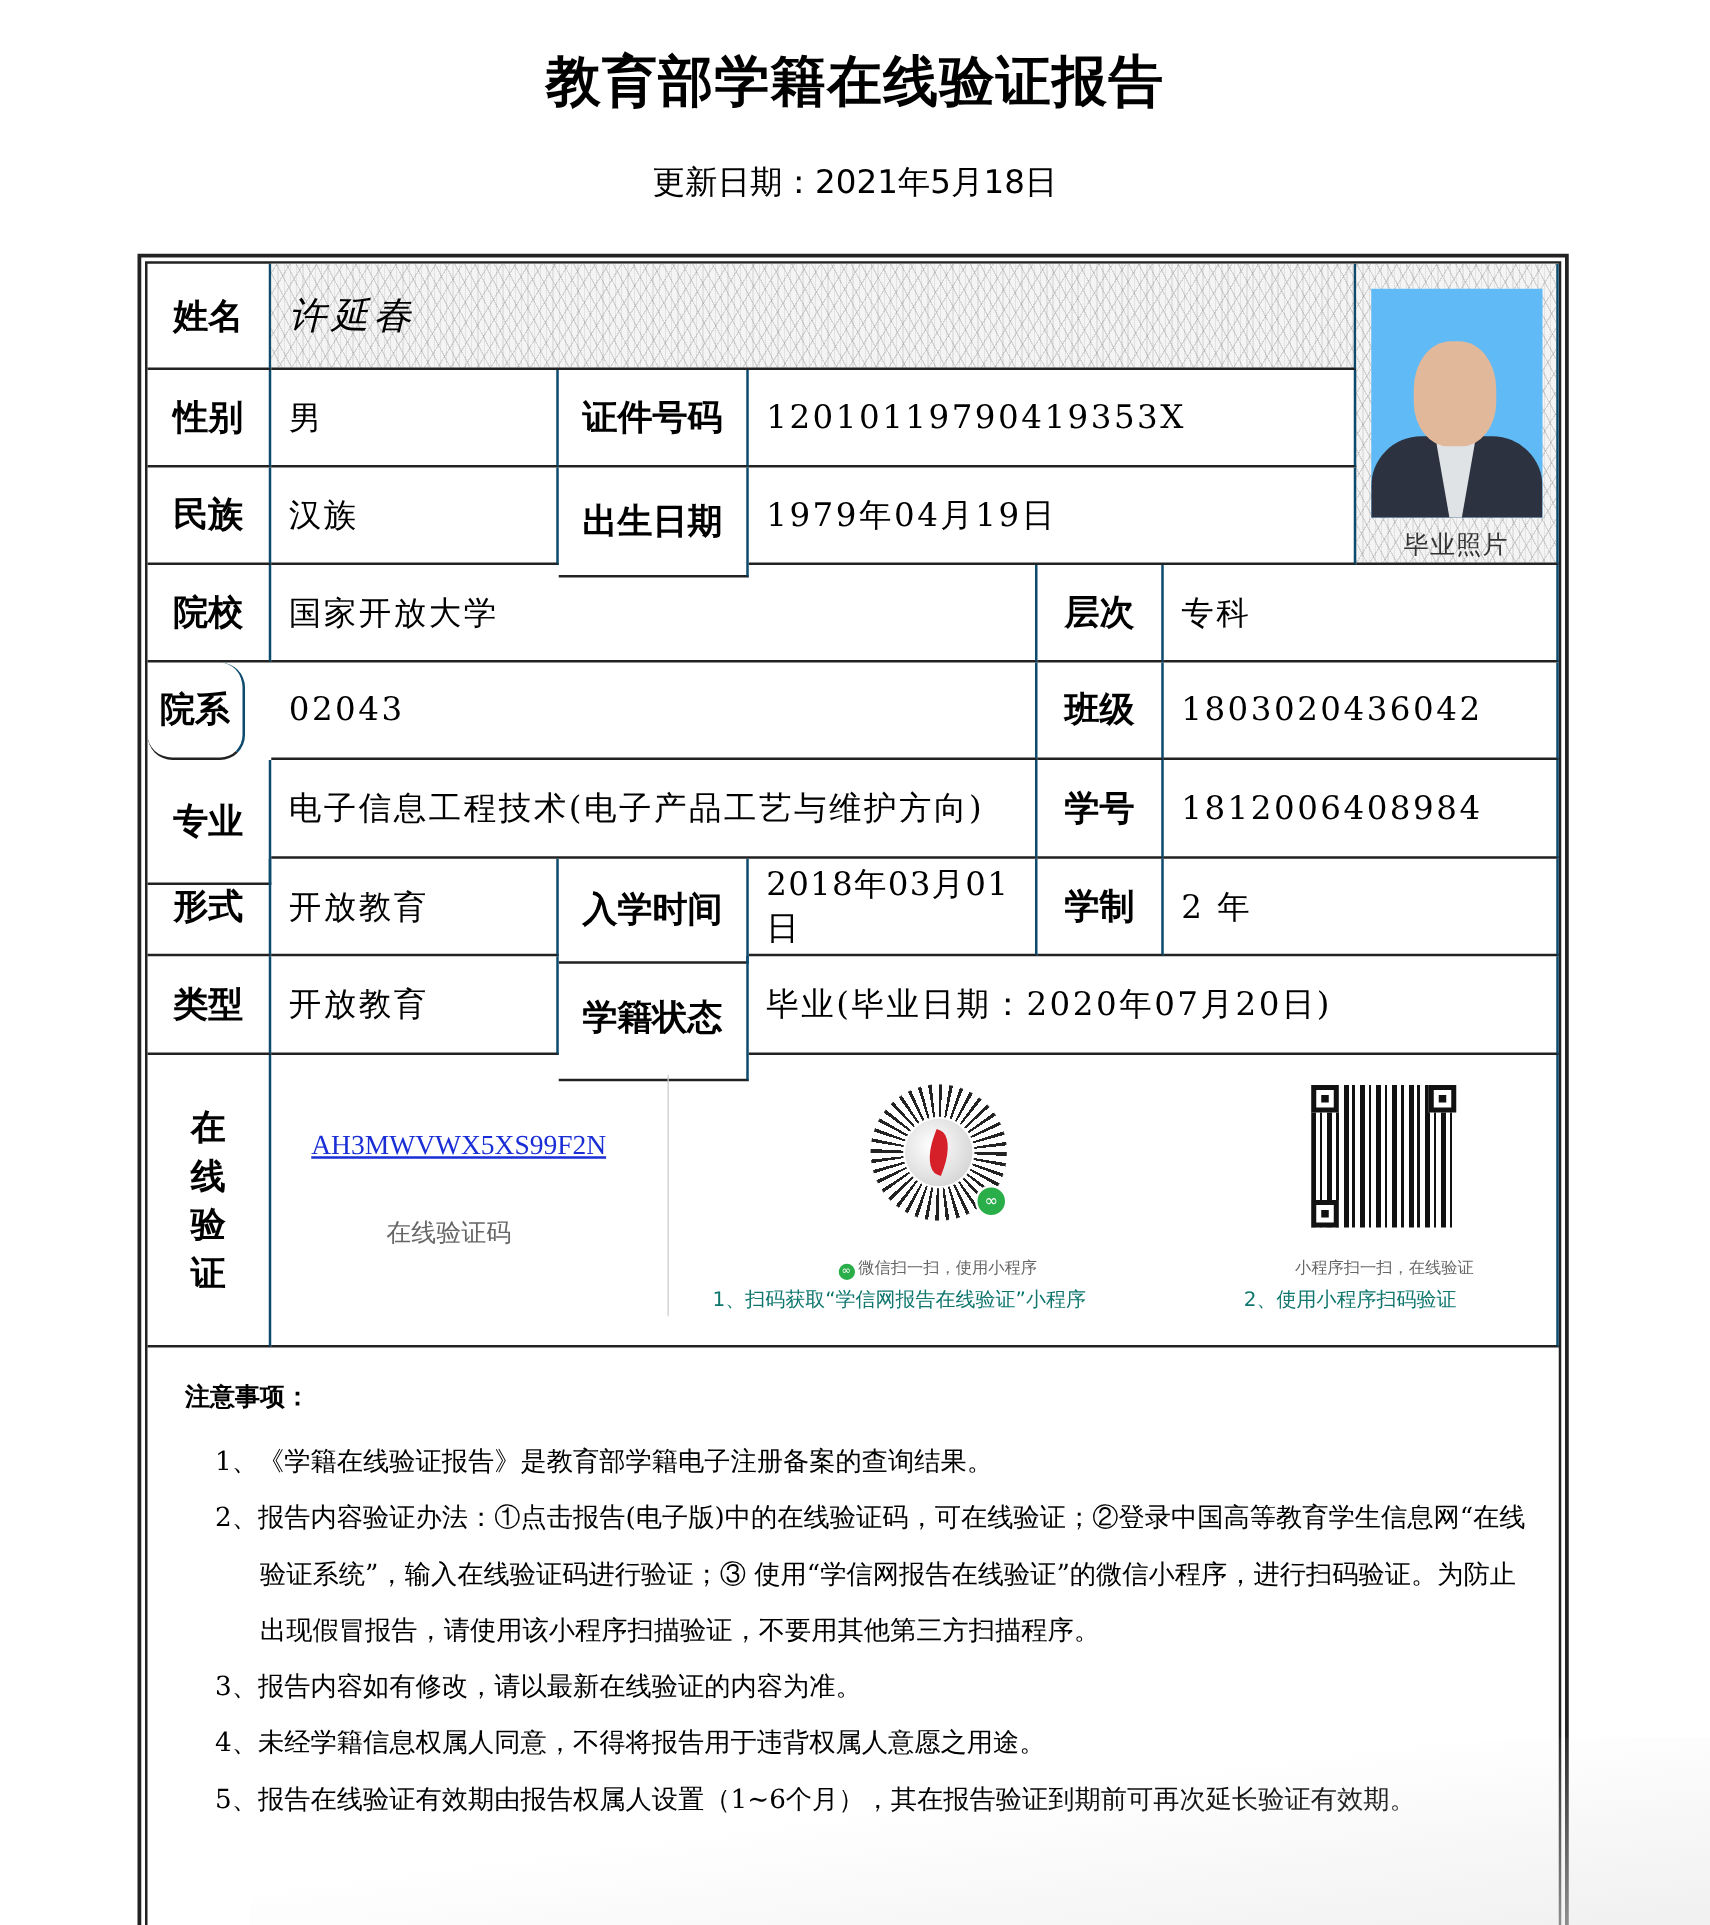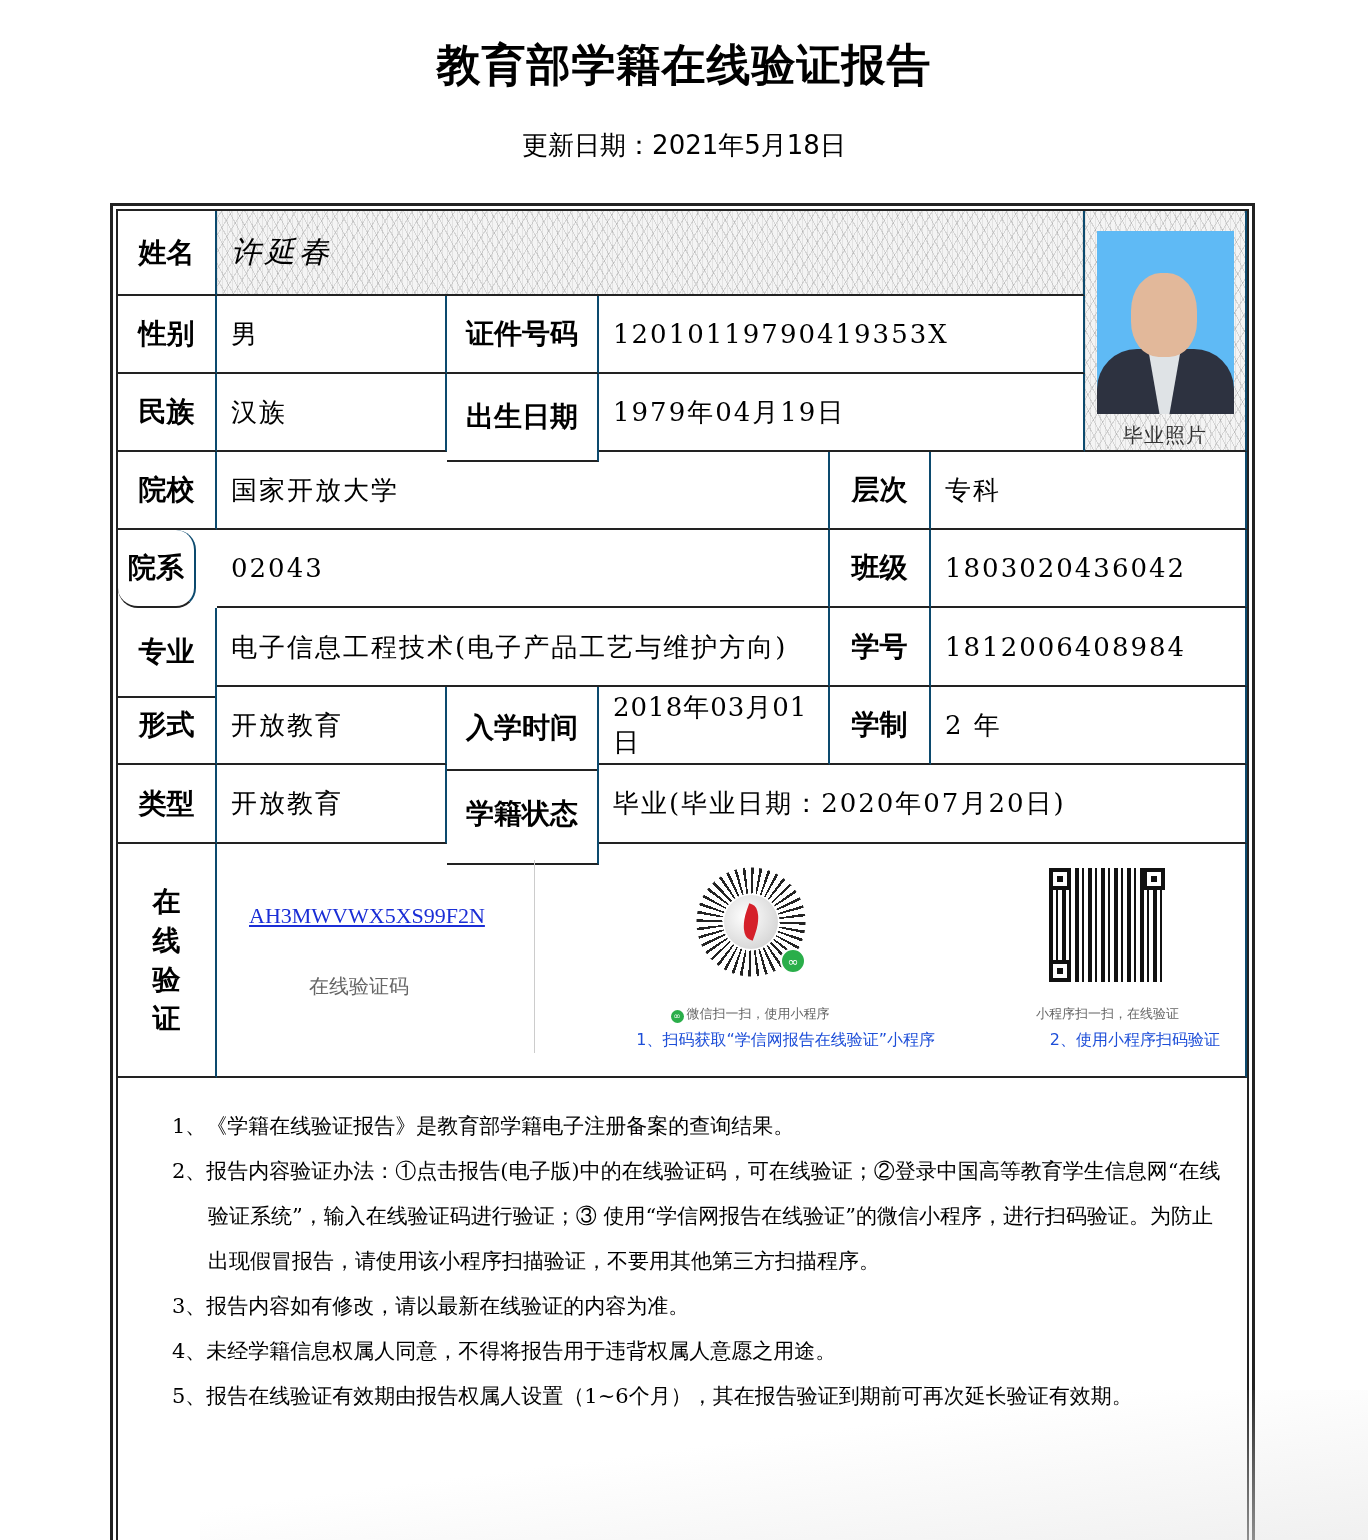--- a/index.html
+++ b/index.html
@@ -96,21 +96,21 @@
     background:
       repeating-linear-gradient(90deg, #111 0 4px, transparent 4px 7px, #111 7px 9px, transparent 9px 13px),
       repeating-linear-gradient(0deg, #fff 0 3px, transparent 3px 6px);
     background-blend-mode: normal;
   }
   .qr .finder {
     position: absolute; width: 22px; height: 22px; border: 4px solid #111; background: #fff; box-sizing: border-box;
   }
   .qr .finder::after { content: ""; position: absolute; left: 4px; top: 4px; width: 6px; height: 6px; background: #111; }
   .qr-cap-small { position: absolute; font-size: 13px; color: #666; text-align: center; }
-  .qr-cap-big { position: absolute; font-size: 16px; color: #1d4ed8; text-align: right; }
+  .qr-cap-big { position: absolute; font-size: 16px; color: #0f766e; text-align: left; }
   .wx-small {
     display: inline-block; width: 13px; height: 13px; border-radius: 50%; background: #2aae4a; color: #fff;
     font-size: 9px; line-height: 13px; text-align: center; vertical-align: -1px; margin-right: 3px;
   }
   .notes { position: absolute; left: 148px; top: 1104px; width: 1080px; font-family: "DejaVu Serif", serif; }
   .notes-title { font-size: 20px; font-weight: bold; margin-bottom: 16px; }
   .note { font-size: 21px; line-height: 45px; padding-left: 60px; text-indent: -36px; margin-left: 0; }
   .fade {
     position: absolute; left: 200px; top: 1390px; width: 1168px; height: 150px;
     background: linear-gradient(to bottom right, rgba(255,255,255,0) 40%, rgba(230,230,230,0.6));
@@ -153,21 +153,21 @@
 <div class="cell label" style="left:118px;top:452px;width:99px;height:78px;">院校</div>
 <div class="cell value" style="left:217px;top:452px;width:613px;height:78px;">国家开放大学</div>
 <div class="cell label" style="left:830px;top:452px;width:101px;height:78px;">层次</div>
 <div class="cell value" style="left:931px;top:452px;width:316px;height:78px;">专科</div>
 
 <div class="cell label" style="left:118px;top:530px;width:78px;height:78px;border-radius:20px;">院系</div>
 <div class="cell value" style="left:217px;top:530px;width:613px;height:78px;">02043</div>
 <div class="cell label" style="left:830px;top:530px;width:101px;height:78px;">班级</div>
 <div class="cell value" style="left:931px;top:530px;width:316px;height:78px;">1803020436042</div>
 
-<div class="cell label" style="left:118px;top:608px;width:99px;height:90px;">专业</div>
+<div class="cell label" style="left:118px;top:608px;width:99px;height:100px;">专业</div>
 <div class="cell value" style="left:217px;top:608px;width:613px;height:79px;line-height:30px;padding-right:10px;">电子信息工程技术(电子产品工艺与维护方向)</div>
 <div class="cell label" style="left:830px;top:608px;width:101px;height:79px;">学号</div>
 <div class="cell value" style="left:931px;top:608px;width:316px;height:79px;">1812006408984</div>
 
 <div class="cell label" style="left:118px;top:687px;width:99px;height:78px;">形式</div>
 <div class="cell value" style="left:217px;top:687px;width:230px;height:78px;">开放教育</div>
 <div class="cell label" style="left:447px;top:687px;width:152px;height:84px;">入学时间</div>
 <div class="cell value" style="left:599px;top:687px;width:231px;height:78px;letter-spacing:1px;">2018年03月01日</div>
 <div class="cell label" style="left:830px;top:687px;width:101px;height:78px;">学制</div>
 <div class="cell value" style="left:931px;top:687px;width:316px;height:78px;">2 年</div>
@@ -201,20 +201,21 @@
 
 <div class="qr">
   <div class="finder" style="left:0;top:0;"></div>
   <div class="finder" style="right:0;top:0;"></div>
   <div class="finder" style="left:0;bottom:0;"></div>
 </div>
 <div class="qr-cap-small" style="left:1005px;top:1005px;width:205px;">小程序扫一扫，在线验证</div>
 <div class="qr-cap-big" style="left:995px;top:1030px;width:225px;">2、使用小程序扫码验证</div>
 
 <div class="notes">
+  <div class="notes-title">注意事项：</div>
   <div class="note">1、《学籍在线验证报告》是教育部学籍电子注册备案的查询结果。</div>
   <div class="note">2、报告内容验证办法：①点击报告(电子版)中的在线验证码，可在线验证；②登录中国高等教育学生信息网“在线验证系统”，输入在线验证码进行验证；③ 使用“学信网报告在线验证”的微信小程序，进行扫码验证。为防止出现假冒报告，请使用该小程序扫描验证，不要用其他第三方扫描程序。</div>
   <div class="note">3、报告内容如有修改，请以最新在线验证的内容为准。</div>
   <div class="note">4、未经学籍信息权属人同意，不得将报告用于违背权属人意愿之用途。</div>
   <div class="note">5、报告在线验证有效期由报告权属人设置（1~6个月），其在报告验证到期前可再次延长验证有效期。</div>
 </div>
 
 <div class="fade"></div>
 
 </body></html>

